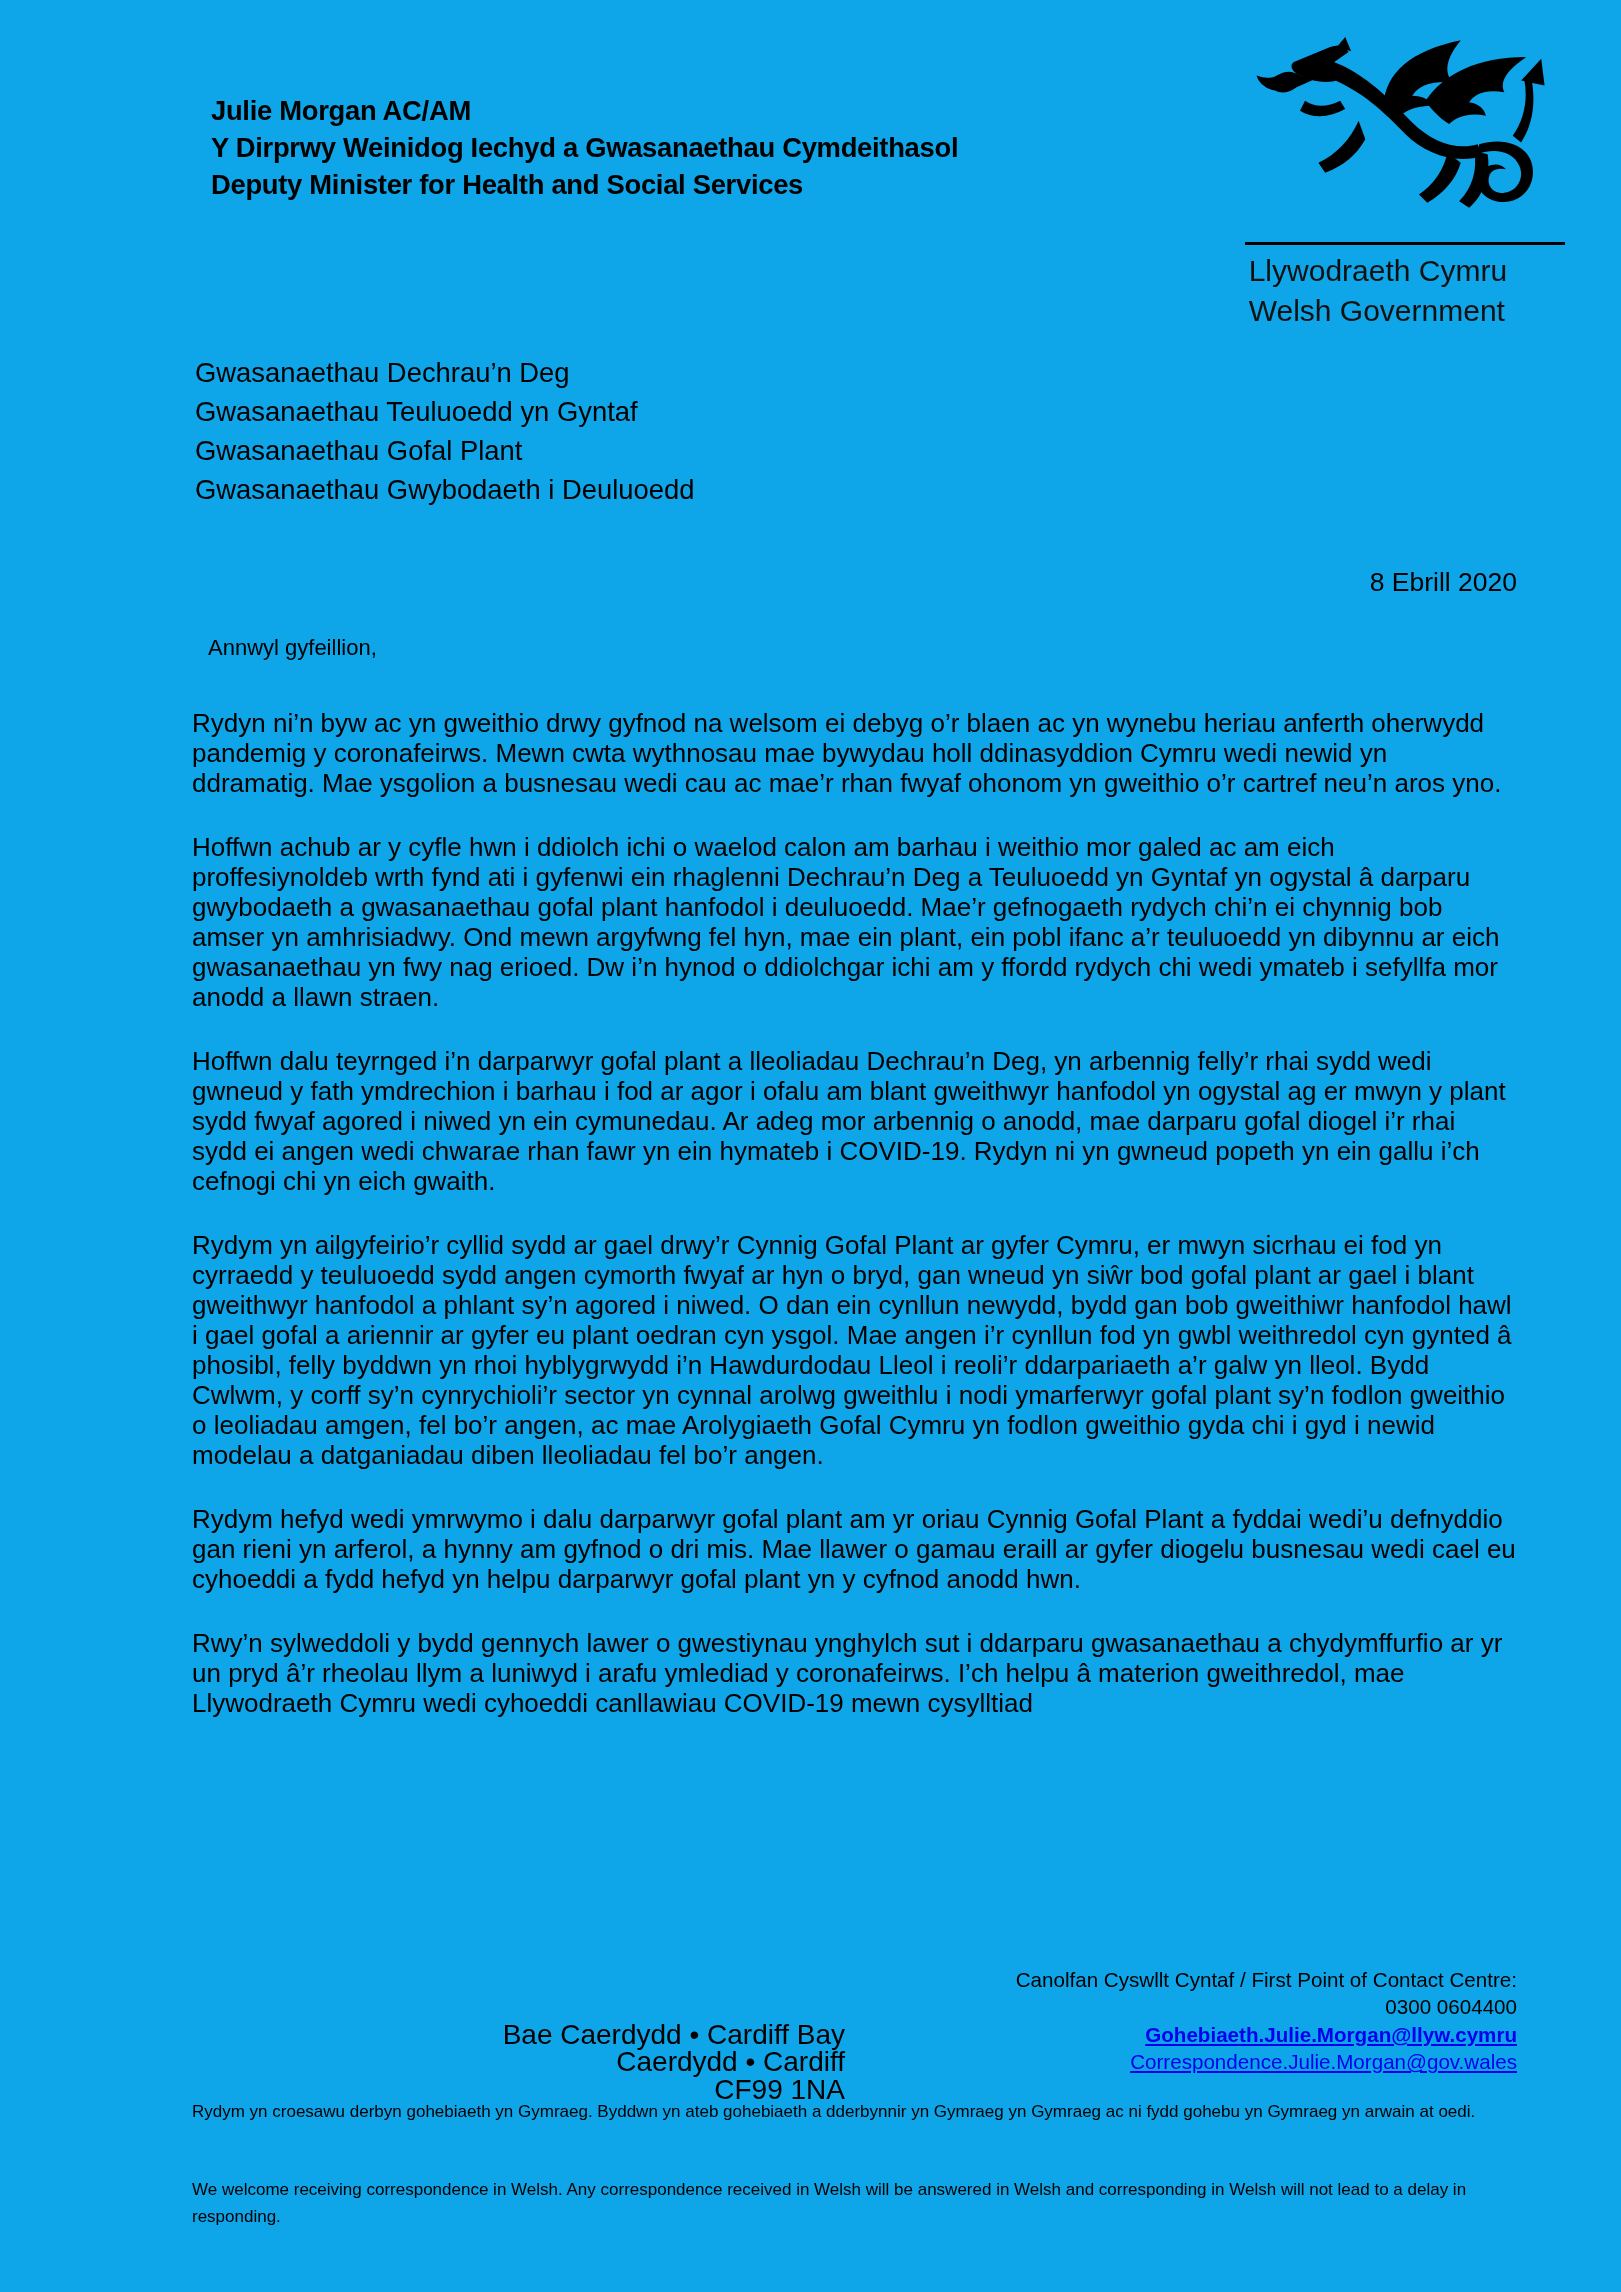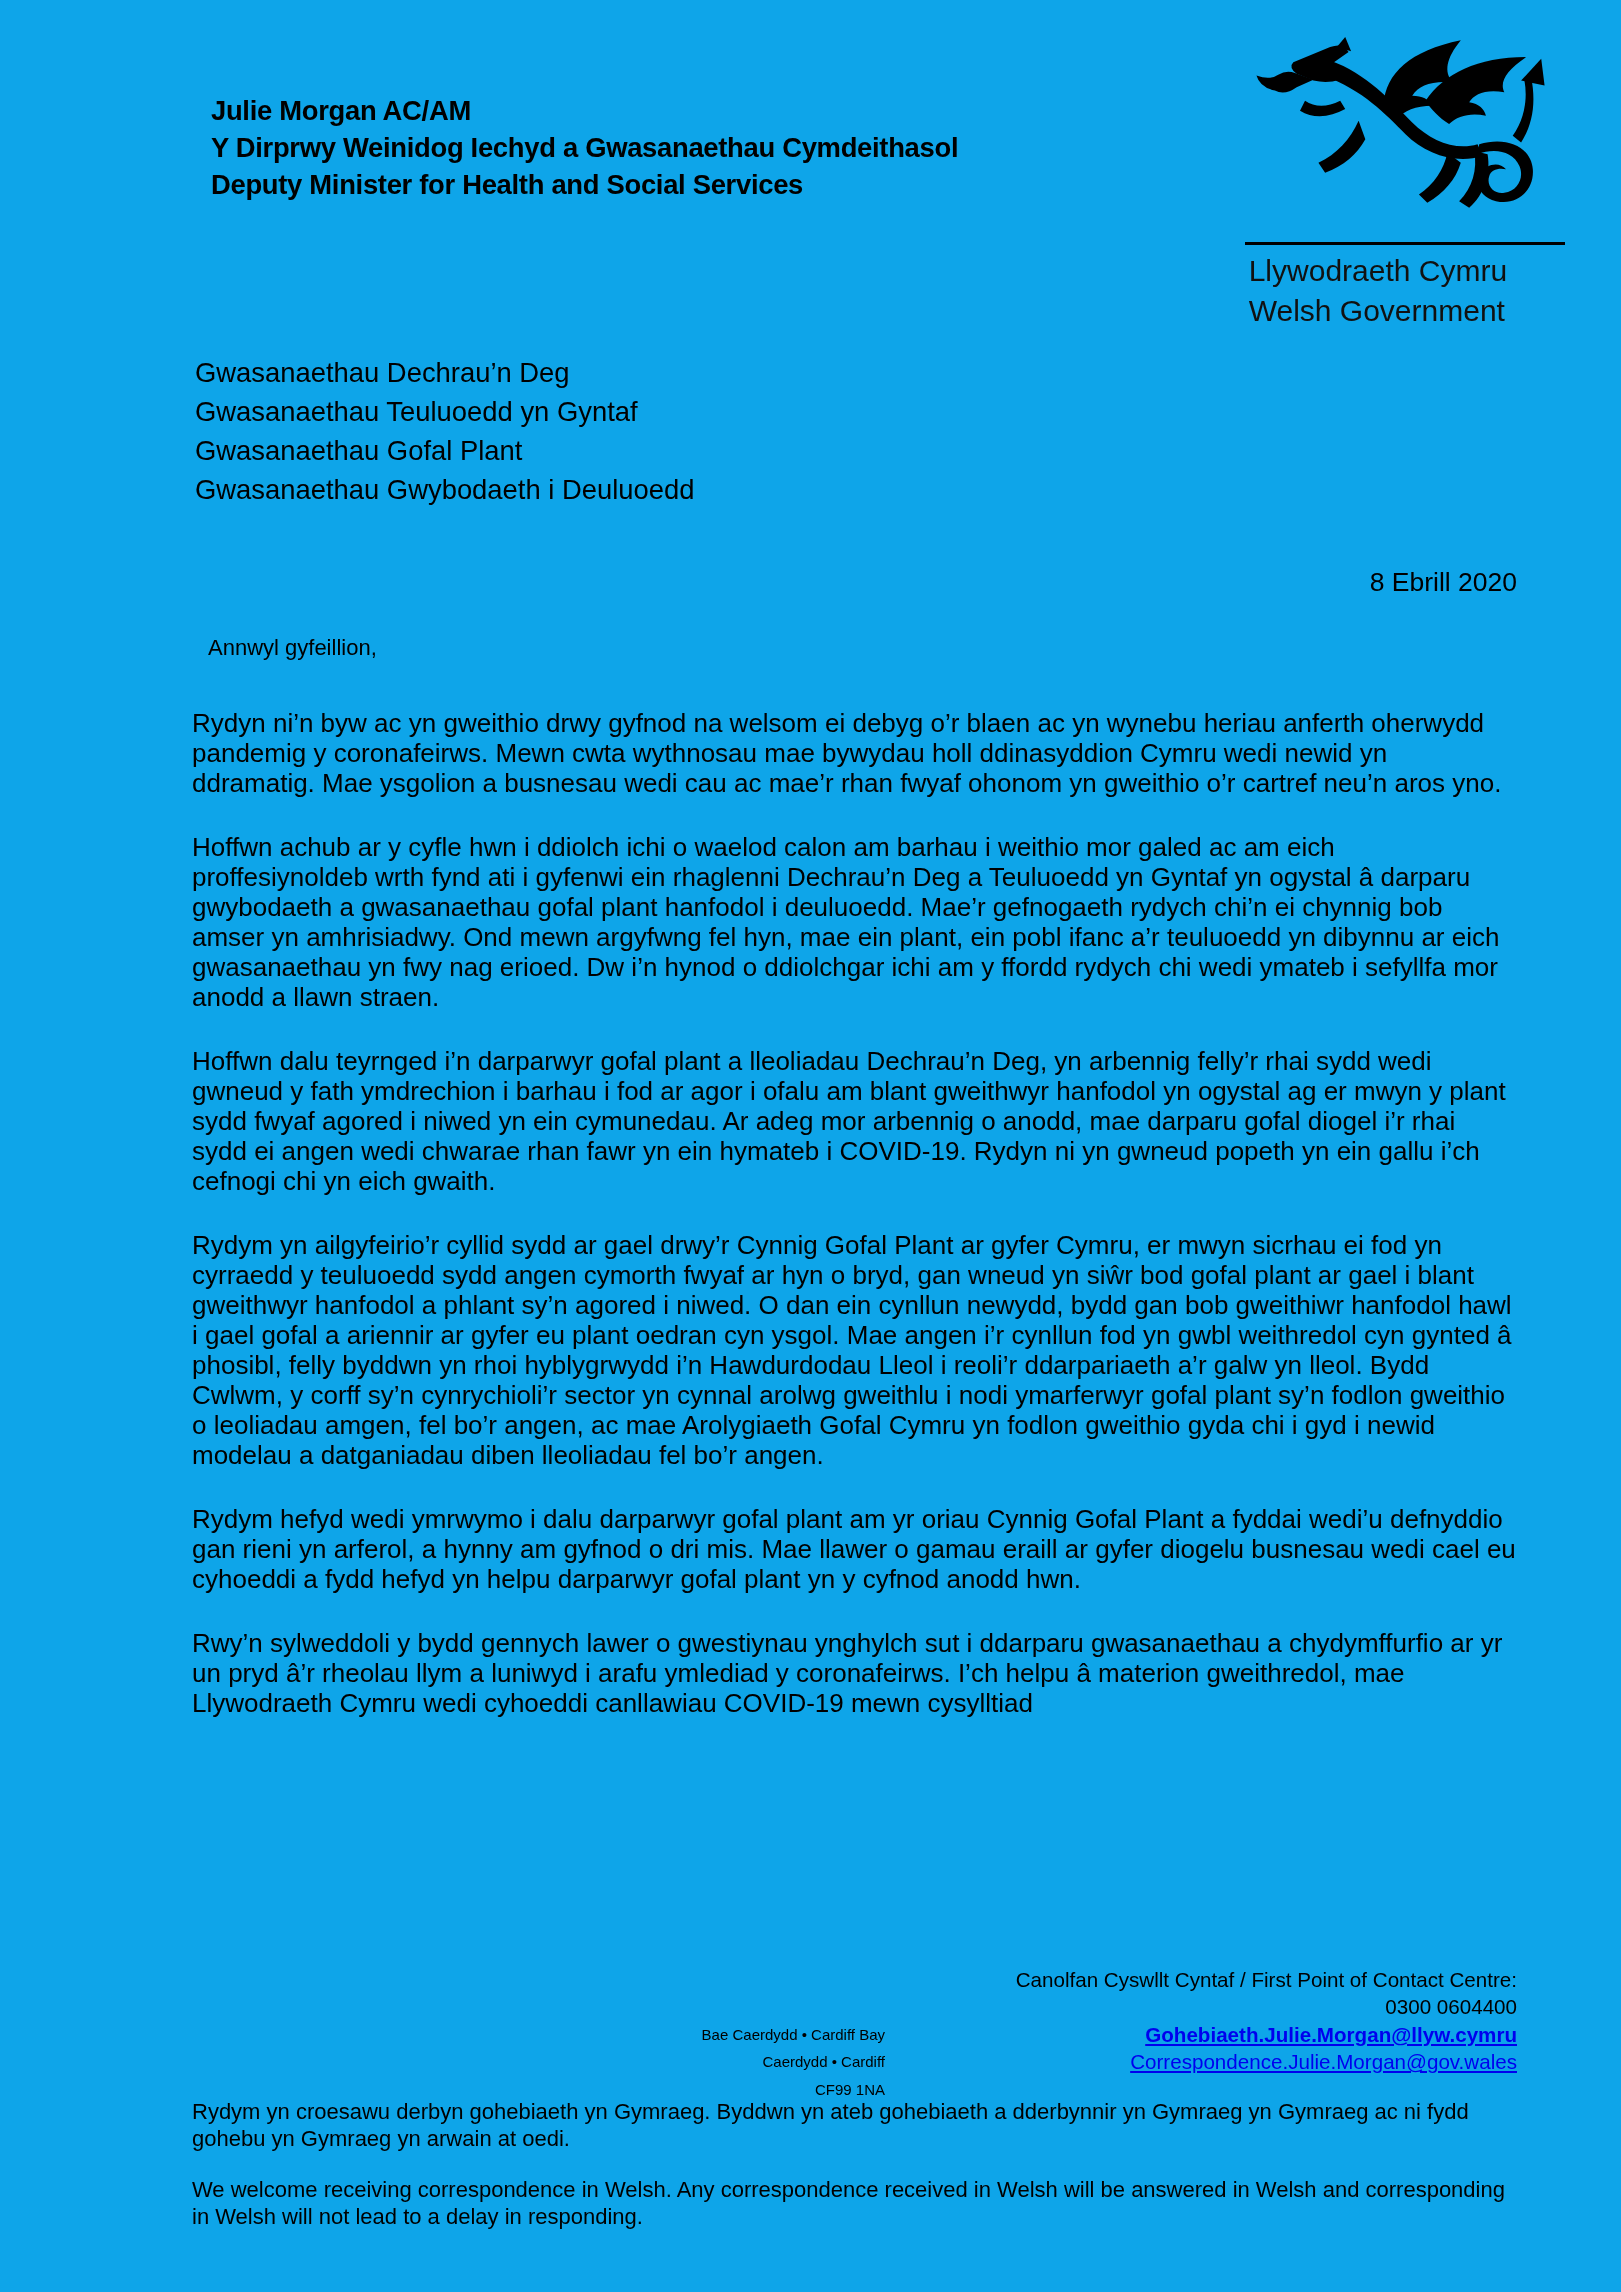--- a/index.html
+++ b/index.html
@@ -31,24 +31,24 @@
   .salutation{position:absolute;left:208px;top:635px;font-size:22px;}
   .body-text{position:absolute;left:192px;top:708px;width:1325px;font-size:26px;line-height:30px;}
   .body-text p{margin:0 0 34px 0;}
   
   .footer-contact{
     position:absolute;right:104px;top:1966px;
     text-align:right;font-size:20.6px;line-height:27.4px;
   }
   .footer-contact a{text-decoration:underline;}
   .footer-address{
-    position:absolute;right:736px;top:2021px;
-    text-align:right;font-size:15px;line-height:27.4px;
+    position:absolute;right:776px;top:2021px;
+    text-align:right;font-size:28px;line-height:27.4px;
   }
-  .footer-note{position:absolute;left:192px;width:1333px;font-size:22px;line-height:27.4px;}
+  .footer-note{position:absolute;left:192px;width:1333px;font-size:17px;line-height:27.4px;}
   .note-cy{top:2098px;}
   .note-en{top:2176px;}
 </style>
 </head>
 <body>
 
 <div class="page">
 
   <div class="letterhead">
     <div>Julie Morgan AC/AM</div>

